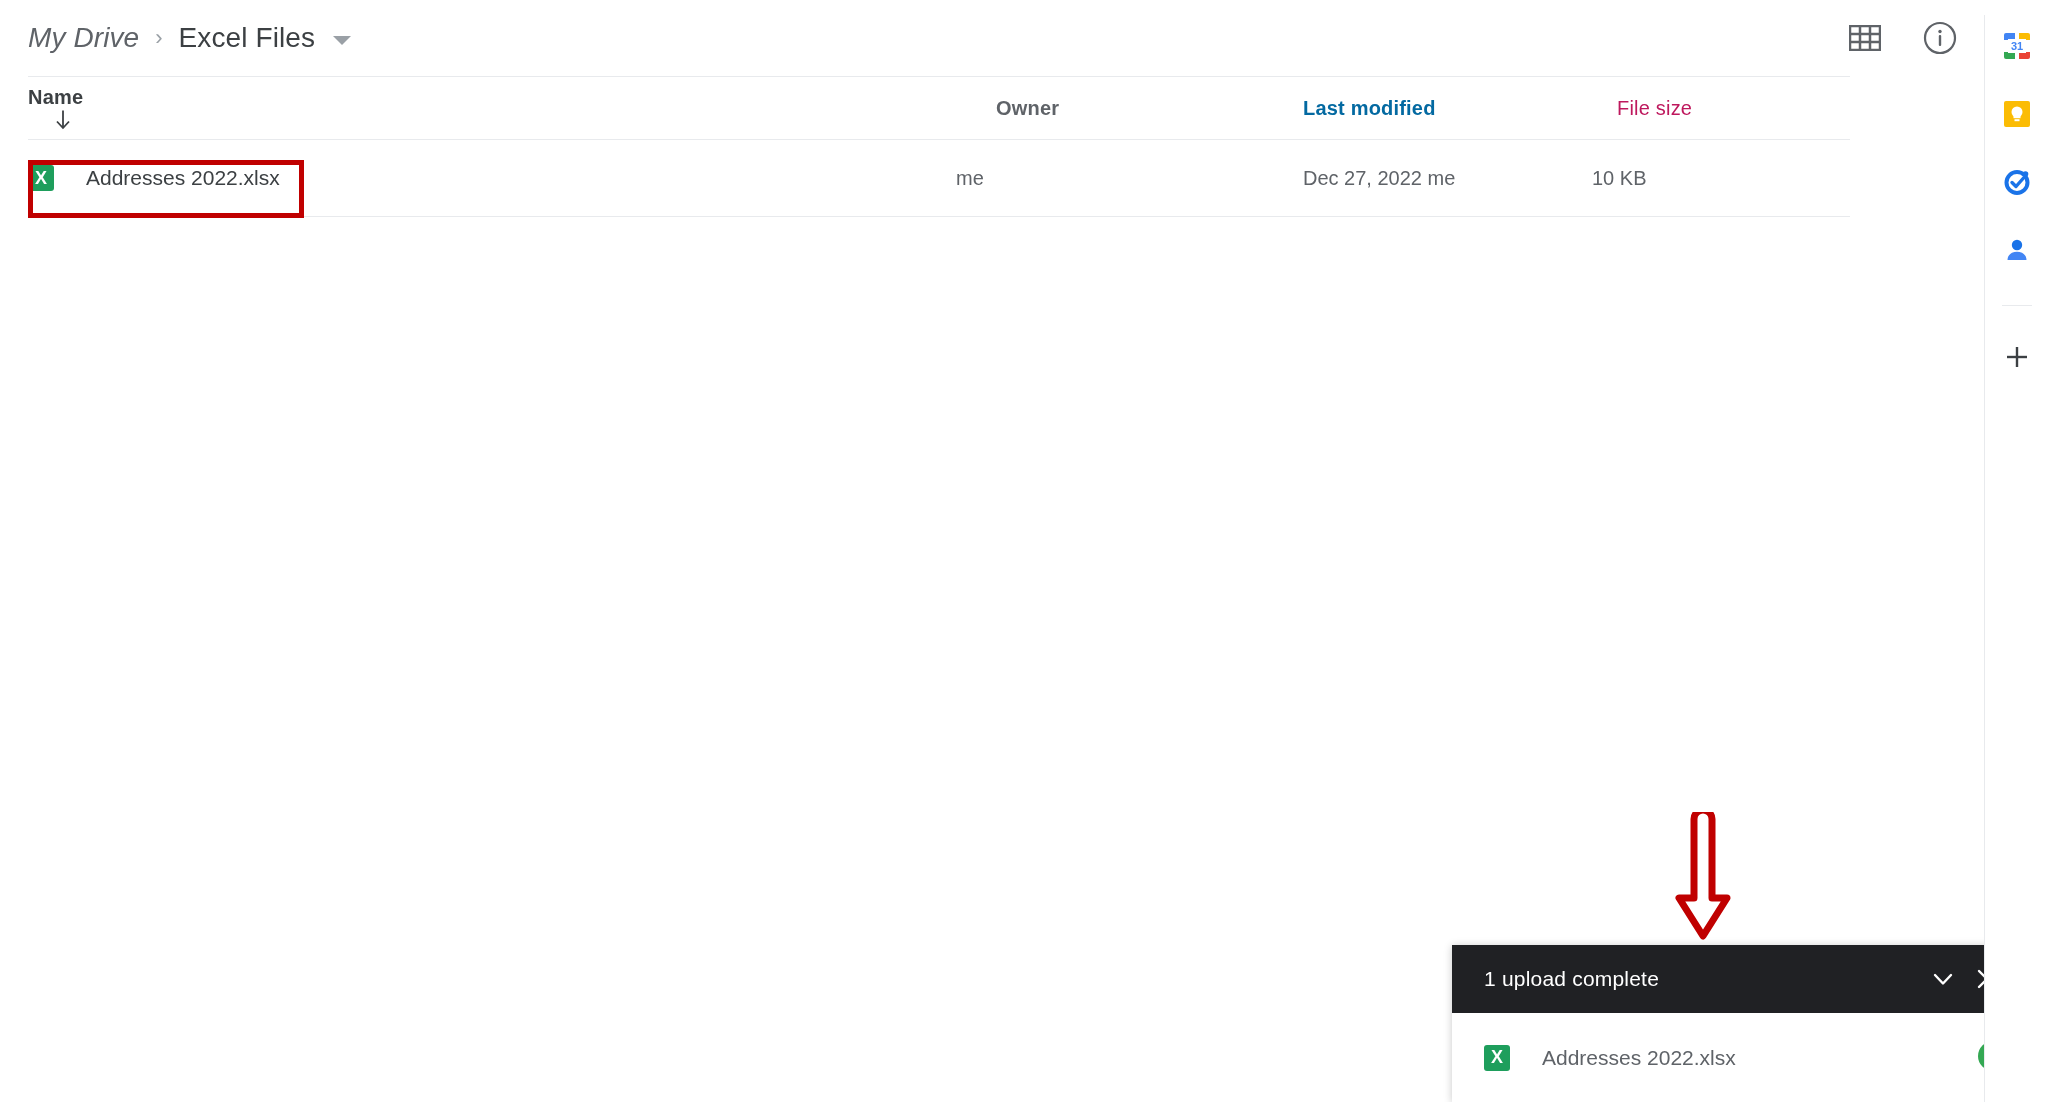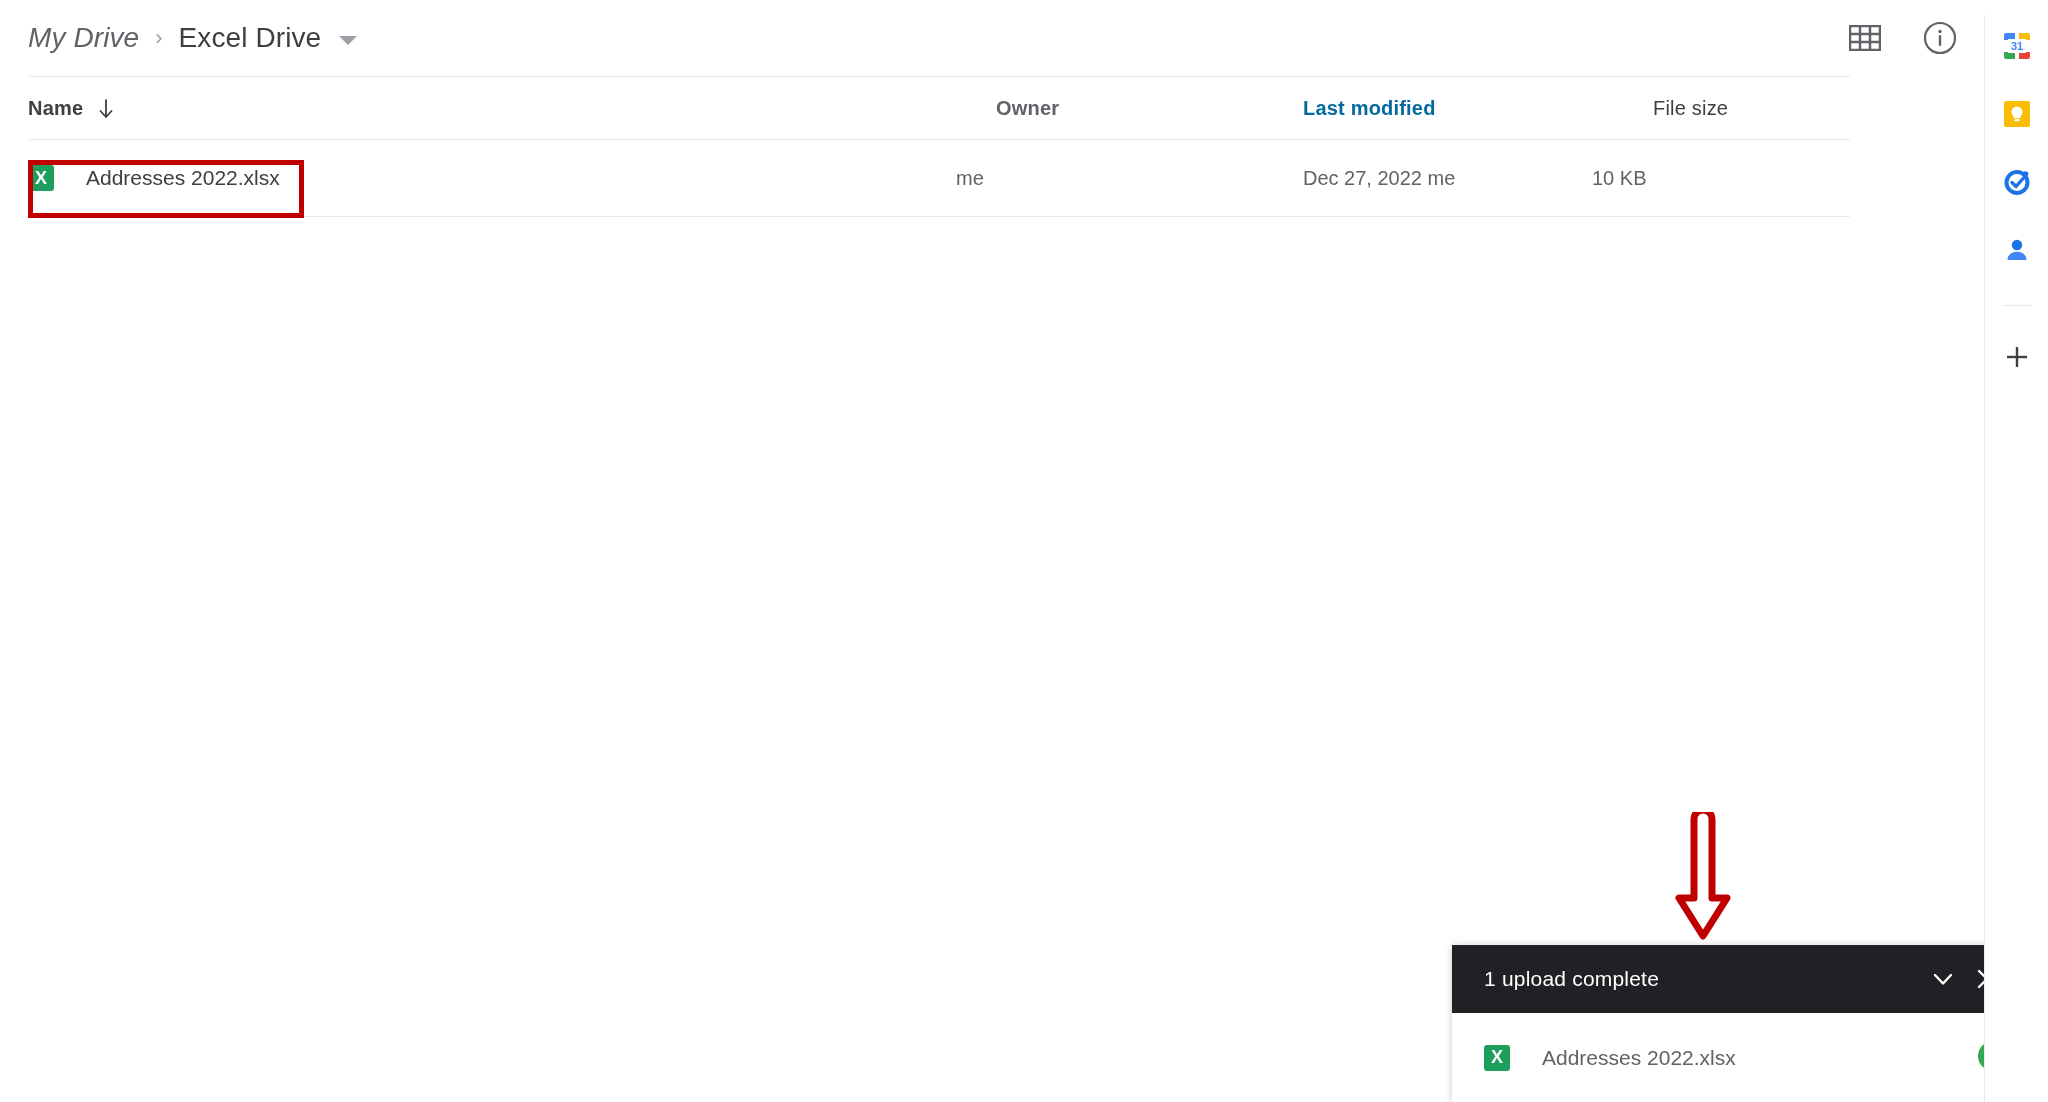--- a/index.html
+++ b/index.html
@@ -96,24 +96,24 @@
     top: 50%;
     transform: translateY(-50%);
     font-size: 20px;
     font-weight: bold;
     color: #3c4043;
     letter-spacing: .2px;
     white-space: nowrap;
     display: flex;
     align-items: center;
   }
-  .th-name { left: 0; }
+  .th-name { left: 0; flex-direction: column; }
   .th-owner { left: 968px; font-weight: bold; color: #5f6368;}
   .th-modified { left: 1275px; font-weight: bold; color: #0369a1;}
-  .th-size { left: 1589px; font-weight: normal; color: #404040; margin-left: 36px;}
+  .th-size { left: 1589px; font-weight: normal; color: #be185d;}
   #sort-arrow { margin-left: 14px; display: inline-flex; }
 
   #table-row {
     position: relative;
     height: 76px;
     margin: 0 28px;
     width: 1822px;
     border-bottom: 1px solid #e8eaed;
   }
   .td {
@@ -241,21 +241,21 @@
 </style>
 </head>
 <body>
 
 <div id="main-area">
 
   <div id="breadcrumb-bar">
     <div id="breadcrumb">
       <span class="crumb-parent">My Drive</span>
       <span class="crumb-sep">›</span>
-      <span class="crumb-current">Excel Drive</span>
+      <span class="crumb-current">Excel Files</span>
       <span id="breadcrumb-caret"></span>
     </div>
 
     <div id="header-actions">
       <span class="hdr-icon">
         <svg width="32" height="26" viewBox="0 0 32 26">
           <rect x="1" y="1" width="30" height="24" fill="none" stroke="#5f6368" stroke-width="2.5"></rect>
           <line x1="11" y1="1" x2="11" y2="25" stroke="#5f6368" stroke-width="2.5"></line>
           <line x1="21" y1="1" x2="21" y2="25" stroke="#5f6368" stroke-width="2.5"></line>
           <line x1="1" y1="9" x2="31" y2="9" stroke="#5f6368" stroke-width="2.5"></line>

